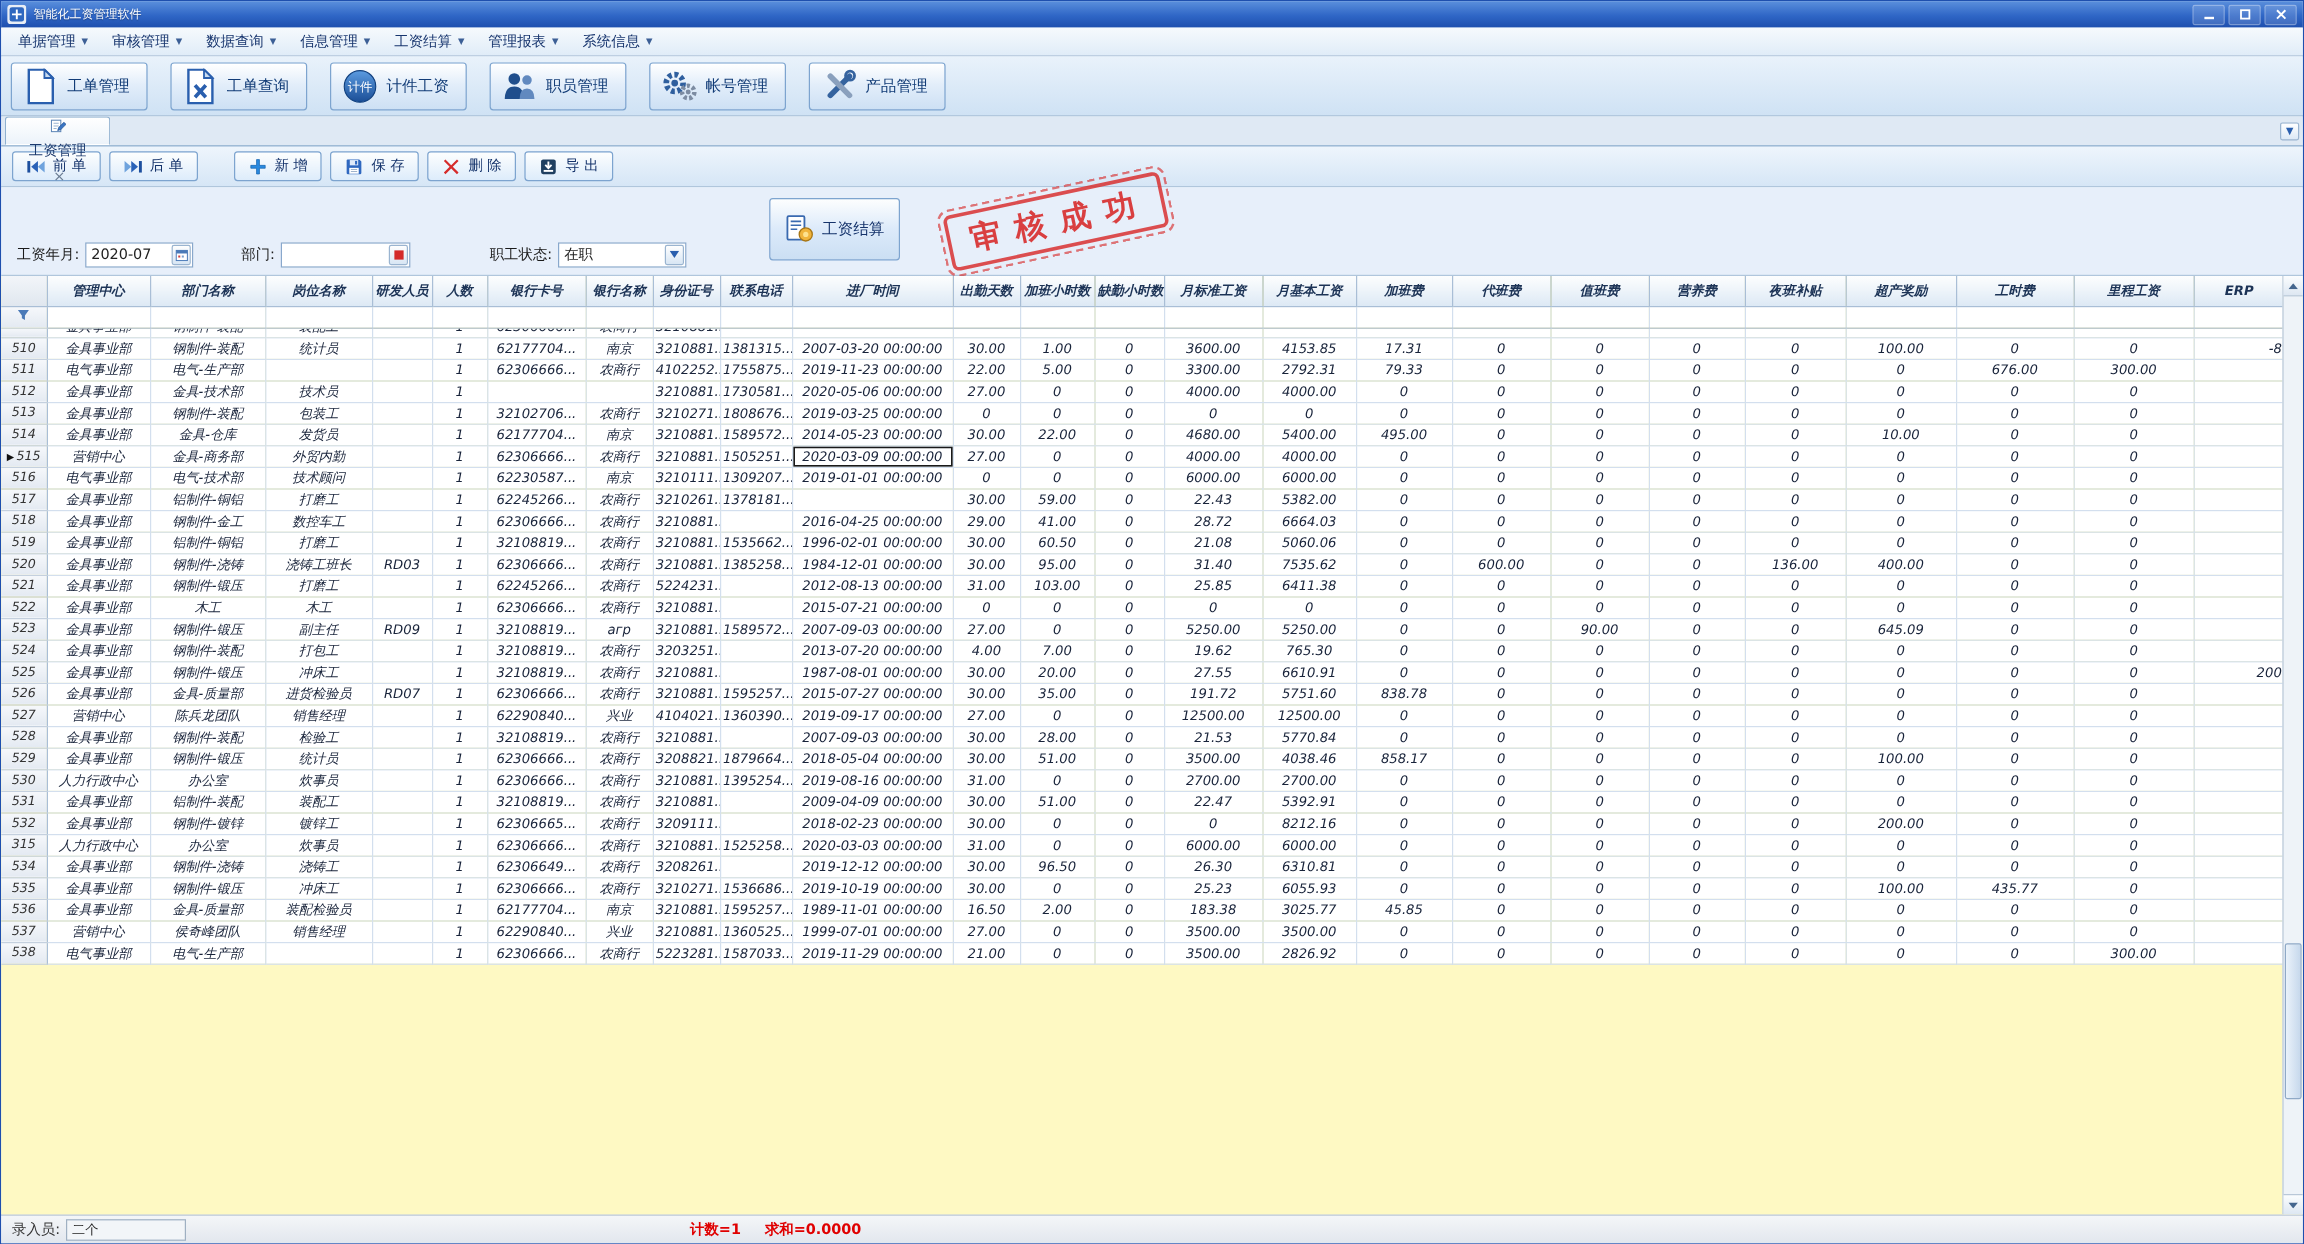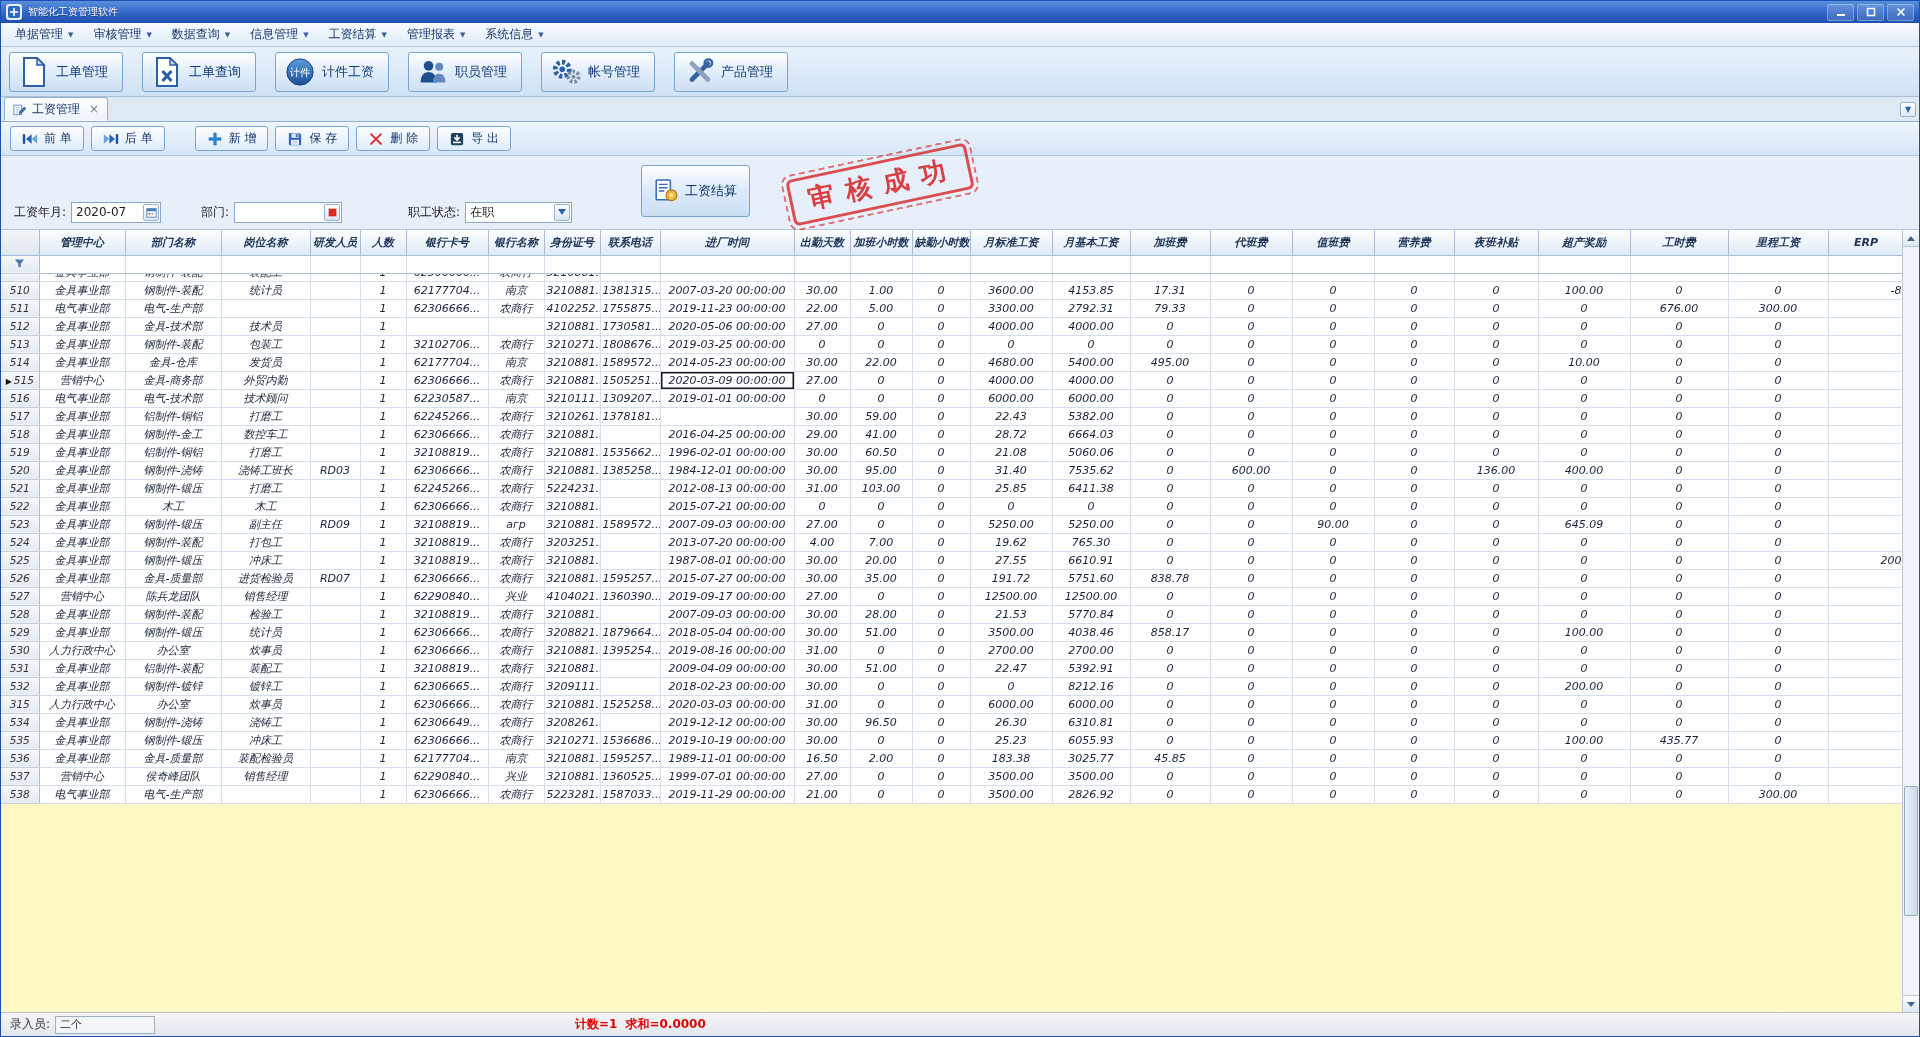--- a/index.html
+++ b/index.html
@@ -22,21 +22,21 @@
 
   
   .bigbar { height:50px; flex:0 0 50px; background:linear-gradient(#e9f2fb,#cfe2f4); border-bottom:1px solid #a9c0d8; display:flex; align-items:center; gap:19px; padding:0 8px; }
   .big-btn { height:40px; display:flex; align-items:center; gap:7px; padding:0 14px 0 9px; background:linear-gradient(#ffffff,#e3eefa 45%,#cde0f4); border:1px solid #7da4cf; border-radius:3px; box-shadow:inset 0 1px 0 #fff; }
   .big-ico { display:flex; }
   .big-ico svg { width:30px; height:30px; }
   .big-label { font-size:13px; color:#123c77; }
 
   
   .tabbar { height:25px; flex:0 0 25px; background:#dfe9f4; border-bottom:1px solid #8fb0cf; display:flex; align-items:flex-end; padding-left:3px; position:relative; }
-  .tab { height:24px; display:flex; align-items:center; gap:6px; padding:0 8px; background:linear-gradient(#ffffff,#ecf3fa); border:1px solid #8fb0cf; border-bottom:1px solid #ffffff; border-radius:3px 3px 0 0; color:#1c3a6e; }
+  .tab { height:24px; display:flex; align-items:center; gap:6px; padding:0 19px; background:linear-gradient(#ffffff,#ecf3fa); border:1px solid #8fb0cf; border-bottom:1px solid #ffffff; border-radius:3px 3px 0 0; color:#1c3a6e;flex-direction:column; }
   .tab-icon { display:flex; } .tab-icon svg { width:13px; height:13px; }
   .tab-close { color:#6a7c92; font-size:12px; margin-left:3px; }
   .tab-dd { position:absolute; right:3px; top:5px; width:16px; height:15px; display:flex; align-items:center; justify-content:center; color:#2a5fae; font-size:8px; border:1px solid #9ab4d0; background:linear-gradient(#fff,#dce9f6); border-radius:2px; }
 
   
   .toolbar2 { height:34px; flex:0 0 34px; background:linear-gradient(#eef5fc,#d6e6f6); border-bottom:1px solid #b0c6dc; display:flex; align-items:center; gap:7px; padding:0 9px; }
   .t2-btn { height:25px; display:flex; align-items:center; gap:6px; padding:0 11px; background:linear-gradient(#fdfefe,#ddecfb); border:1px solid #7da4cf; border-radius:3px; color:#15336b; }
   .t2-btn svg { width:16px; height:14px; }
   .t2-gap { width:16px; }
 
@@ -80,21 +80,21 @@
   .vs-btn.down { border-bottom:none; border-top:1px solid #b9c8d8; }
   .vs-btn svg { width:8px; height:5px; }
   .vs-track { flex:1 1 auto; position:relative; }
   .vs-thumb { position:absolute; left:1px; right:1px; top:72%; height:130px; background:linear-gradient(90deg,#eaf2fa,#c6d8ec); border:1px solid #8fa9c6; border-radius:2px; }
 
   
   .statusbar { height:24px; flex:0 0 24px; background:linear-gradient(#f4f6f8,#e2e7ee); border-top:1px solid #b6c2d0; display:flex; align-items:center; padding:0 9px; color:#333; }
   .op-input { width:100px; height:18px; background:#f2f5f8; border:1px solid #9fb0c2; margin-left:5px; padding:0 4px; font-size:11px; color:#222; display:inline-flex; align-items:center; }
   .sb-red { color:#e00000; font-weight:bold; }
   .count { margin-left:420px; }
-  .sum { margin-left:8px; }
+  .sum { margin-left:20px; }
 </style>
 </head>
 <body>
 
 <div class="window">
 
   <div class="titlebar">
     <span class="app-icon">
       <svg viewBox="0 0 16 16">
           <rect width="16" height="16" rx="3" fill="#e8eef6"></rect>

